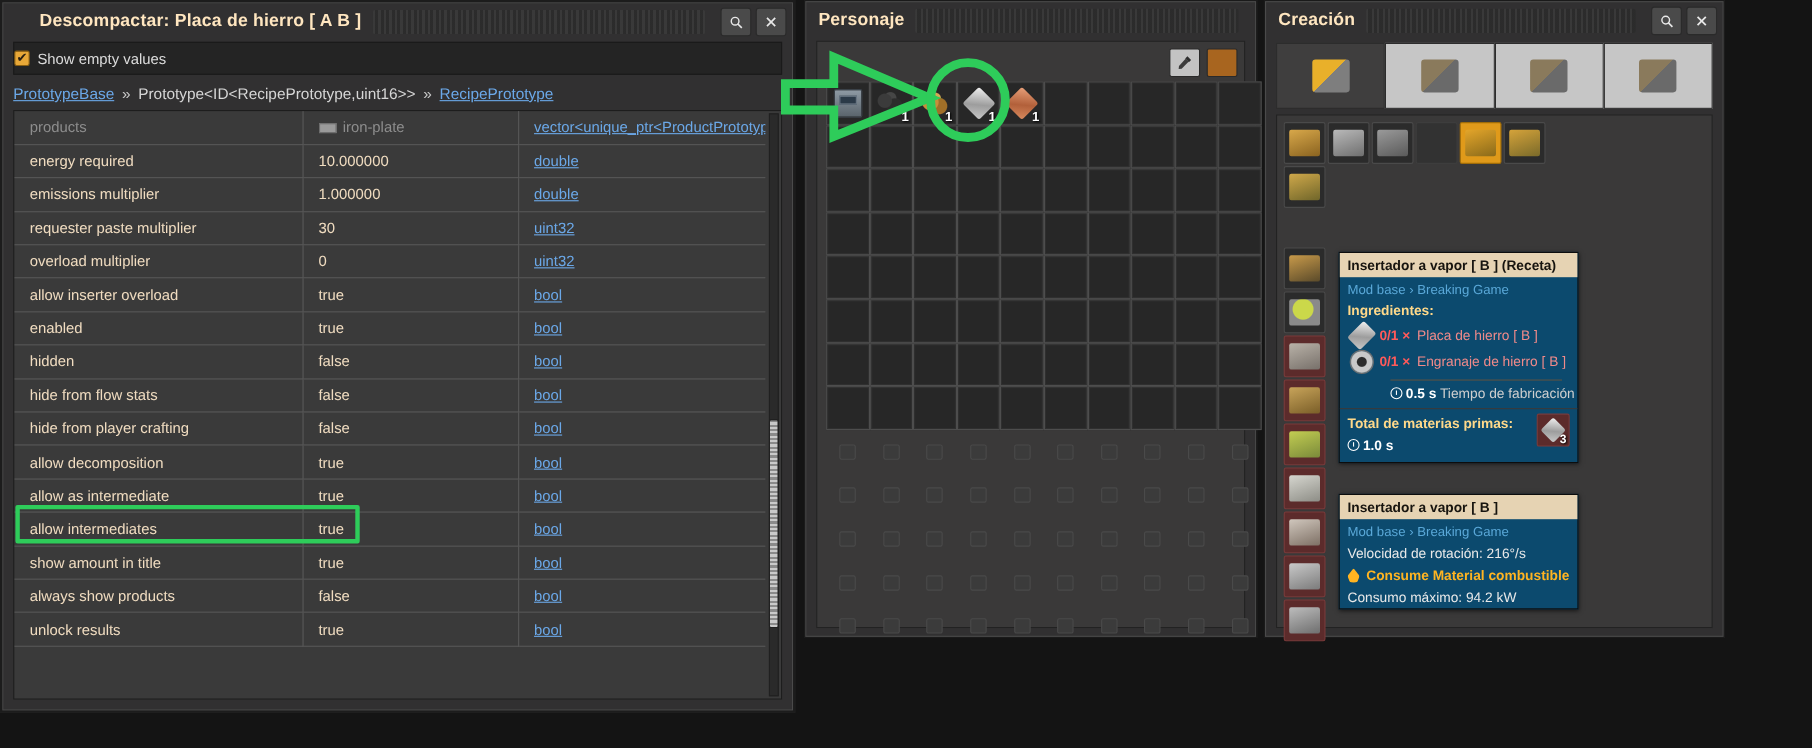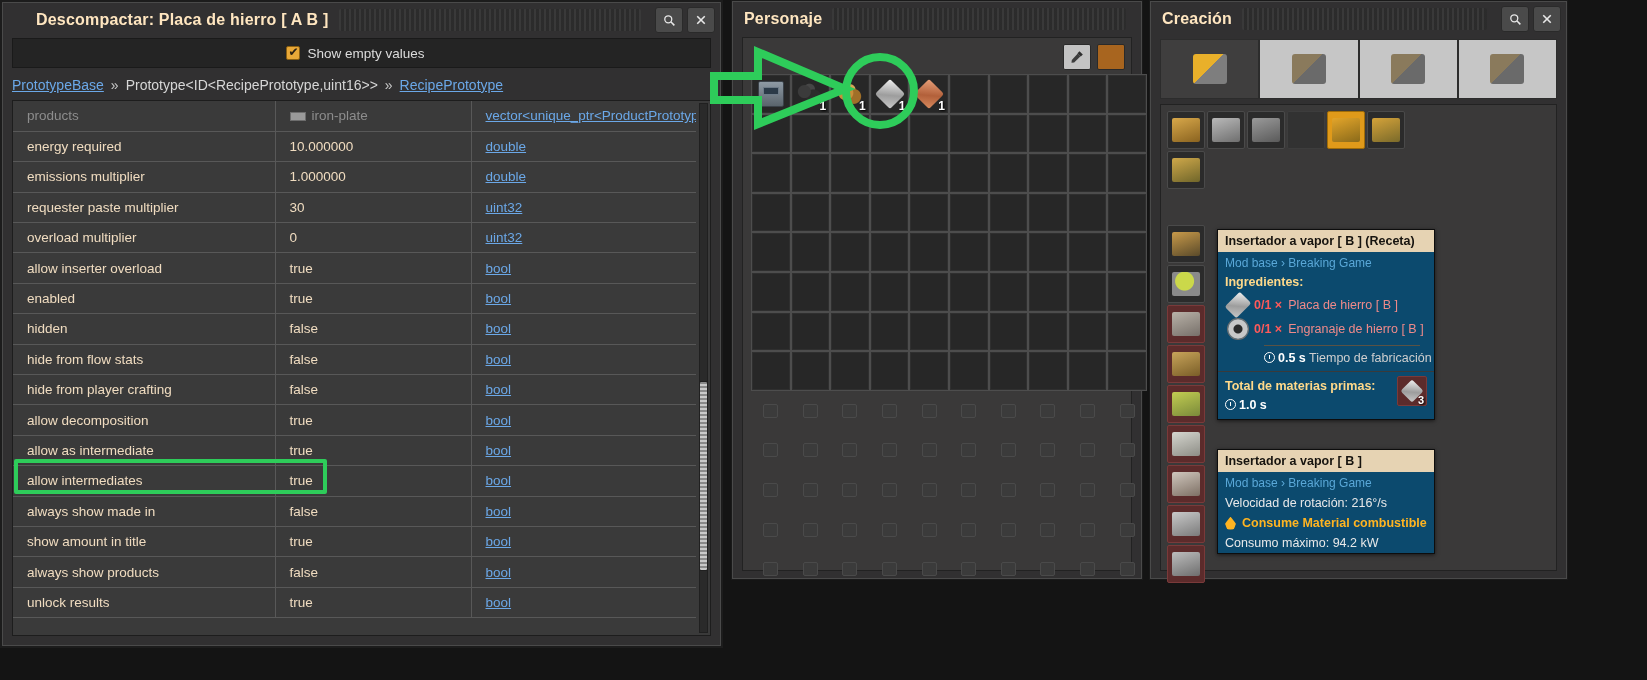--- a/index.html
+++ b/index.html
@@ -23,21 +23,21 @@
   .tbtn { width: 28px; height: 26px; margin-left: 4px; background: #4a4a4a;
           border: 1px solid #2a2a2a; border-radius: 3px; color: #e8e8e8;
           display: flex; align-items: center; justify-content: center;
           font-size: 15px; cursor: pointer; }
 
   
   #left-panel { left: 0; top: 0; width: 723px; height: 648px; background: #313031;
                 border: 2px solid #1c1c1c; }
   #left-titlebar { height: 36px; margin-left: 22px; }
   #left-subbar { margin: 0 10px; height: 30px; background: #242424; border: 1px solid #1a1a1a;
-                 display: flex; align-items: center; justify-content: center; padding-right: 12px; }
+                 display: flex; align-items: center; justify-content: flex-start; padding-right: 12px; }
   .checkrow { display: flex; align-items: center; gap: 7px; cursor: pointer; }
   .chk { width: 14px; height: 14px; background: #e8a838; border: 1px solid #8a5f12;
          border-radius: 2px; position: relative; }
   .chk::after { content: "\2714"; position: absolute; left: 1px; top: -2px;
                 font-size: 12px; color: #2a2013; line-height: 14px; }
   .chk-label { color: #dcdcdc; font-size: 13.5px; }
 
   #breadcrumb { margin: 4px 10px 0 10px; height: 26px; display: flex; align-items: center;
                 gap: 7px; font-size: 14px; color: #d6d6d6; }
   #breadcrumb a { color: #6ba8e8; text-decoration: underline; cursor: pointer; }
@@ -275,25 +275,20 @@
                 <td class="c-name">allow as intermediate</td>
                 <td class="c-val">true</td>
                 <td class="c-type"><a>bool</a></td>
               </tr>
               <tr>
                 <td class="c-name">allow intermediates</td>
                 <td class="c-val">true</td>
                 <td class="c-type"><a>bool</a></td>
               </tr>
               <tr>
-                <td class="c-name">always show made in</td>
-                <td class="c-val">false</td>
-                <td class="c-type"><a>bool</a></td>
-              </tr>
-              <tr>
                 <td class="c-name">show amount in title</td>
                 <td class="c-val">true</td>
                 <td class="c-type"><a>bool</a></td>
               </tr>
               <tr>
                 <td class="c-name">always show products</td>
                 <td class="c-val">false</td>
                 <td class="c-type"><a>bool</a></td>
               </tr>
               <tr>

